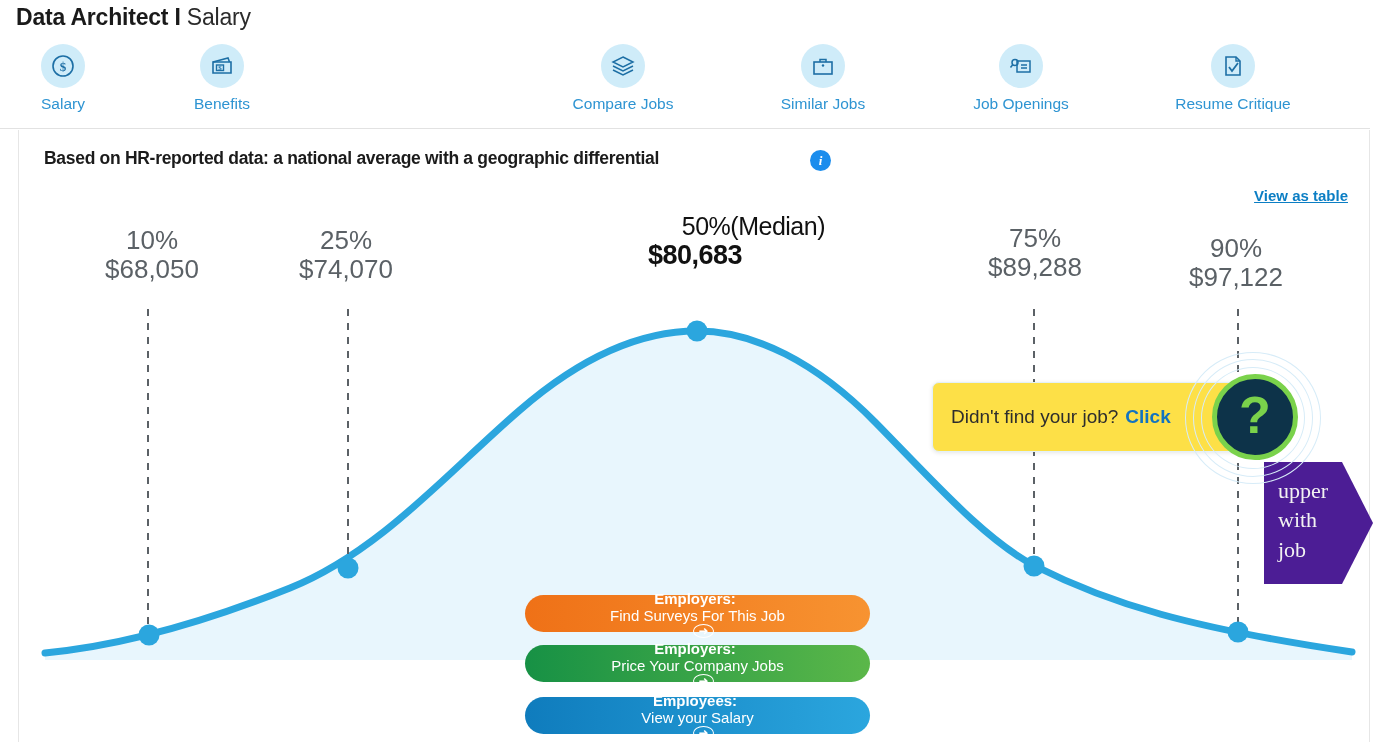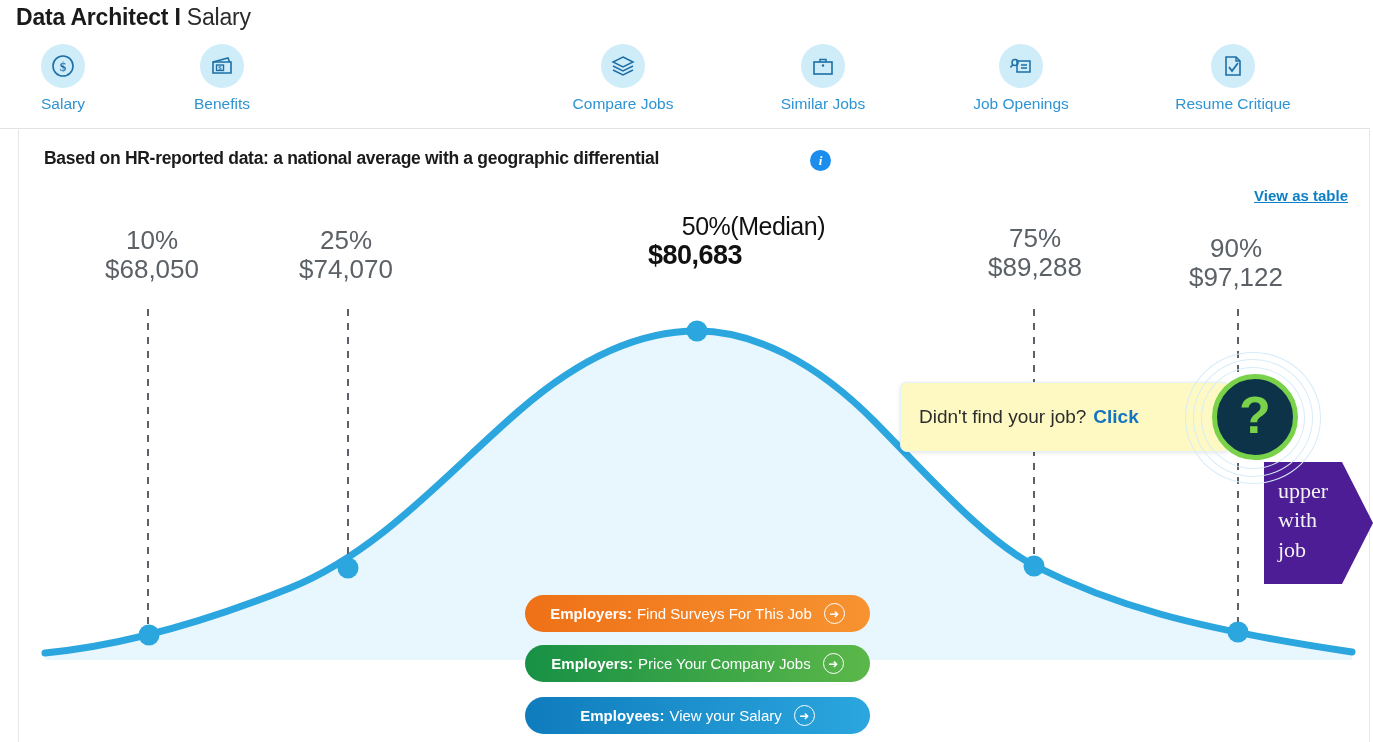--- a/index.html
+++ b/index.html
@@ -87,36 +87,37 @@
   
   #chart{position:absolute; left:0; top:0; width:1373px; height:742px;}
 
   
   .cta{
     position:absolute; left:525px; width:345px; height:37px;
     border-radius:19px;
     display:flex; align-items:center; justify-content:center;
     color:#fff; font-size:15px; white-space:nowrap;
     cursor:pointer;
+    flex-direction:column;
   }
   .cta .strong{font-weight:bold; margin-right:5px;}
   .cta .arrow{
     margin-left:12px; width:19px;height:19px;border-radius:50%;
     border:1.7px solid #fff; display:flex;align-items:center;justify-content:center;
     font-size:12px; line-height:1;
   }
   #cta-orange{top:595px; background:linear-gradient(to right,#ef7117,#f79331);}
   #cta-green{top:645px;  background:linear-gradient(to right,#179145,#5bb749);}
   #cta-blue{top:697px;   background:linear-gradient(to right,#0f7cbd,#2ba6de);}
 
   
   #help-box{
-    position:absolute; left:900px; top:382px;
+    position:absolute; left:932px; top:382px;
     width:330px; height:70px;
-    background:#fef9c3; border:1px solid #e3f1f8; border-radius:7px;
+    background:#fde047; border:1px solid #e3f1f8; border-radius:7px;
     box-shadow:0 1px 4px rgba(0,0,0,.10);
     display:flex; align-items:center;
     padding-left:18px; box-sizing:border-box;
     font-size:19px; color:#2d2d2d; white-space:nowrap;
   }
   #help-box .click{color:#1273c0; font-weight:bold; margin-left:7px;}
   #help-rings{
     position:absolute; left:1185px; top:352px; width:136px; height:132px;
   }
   #help-rings .r{

